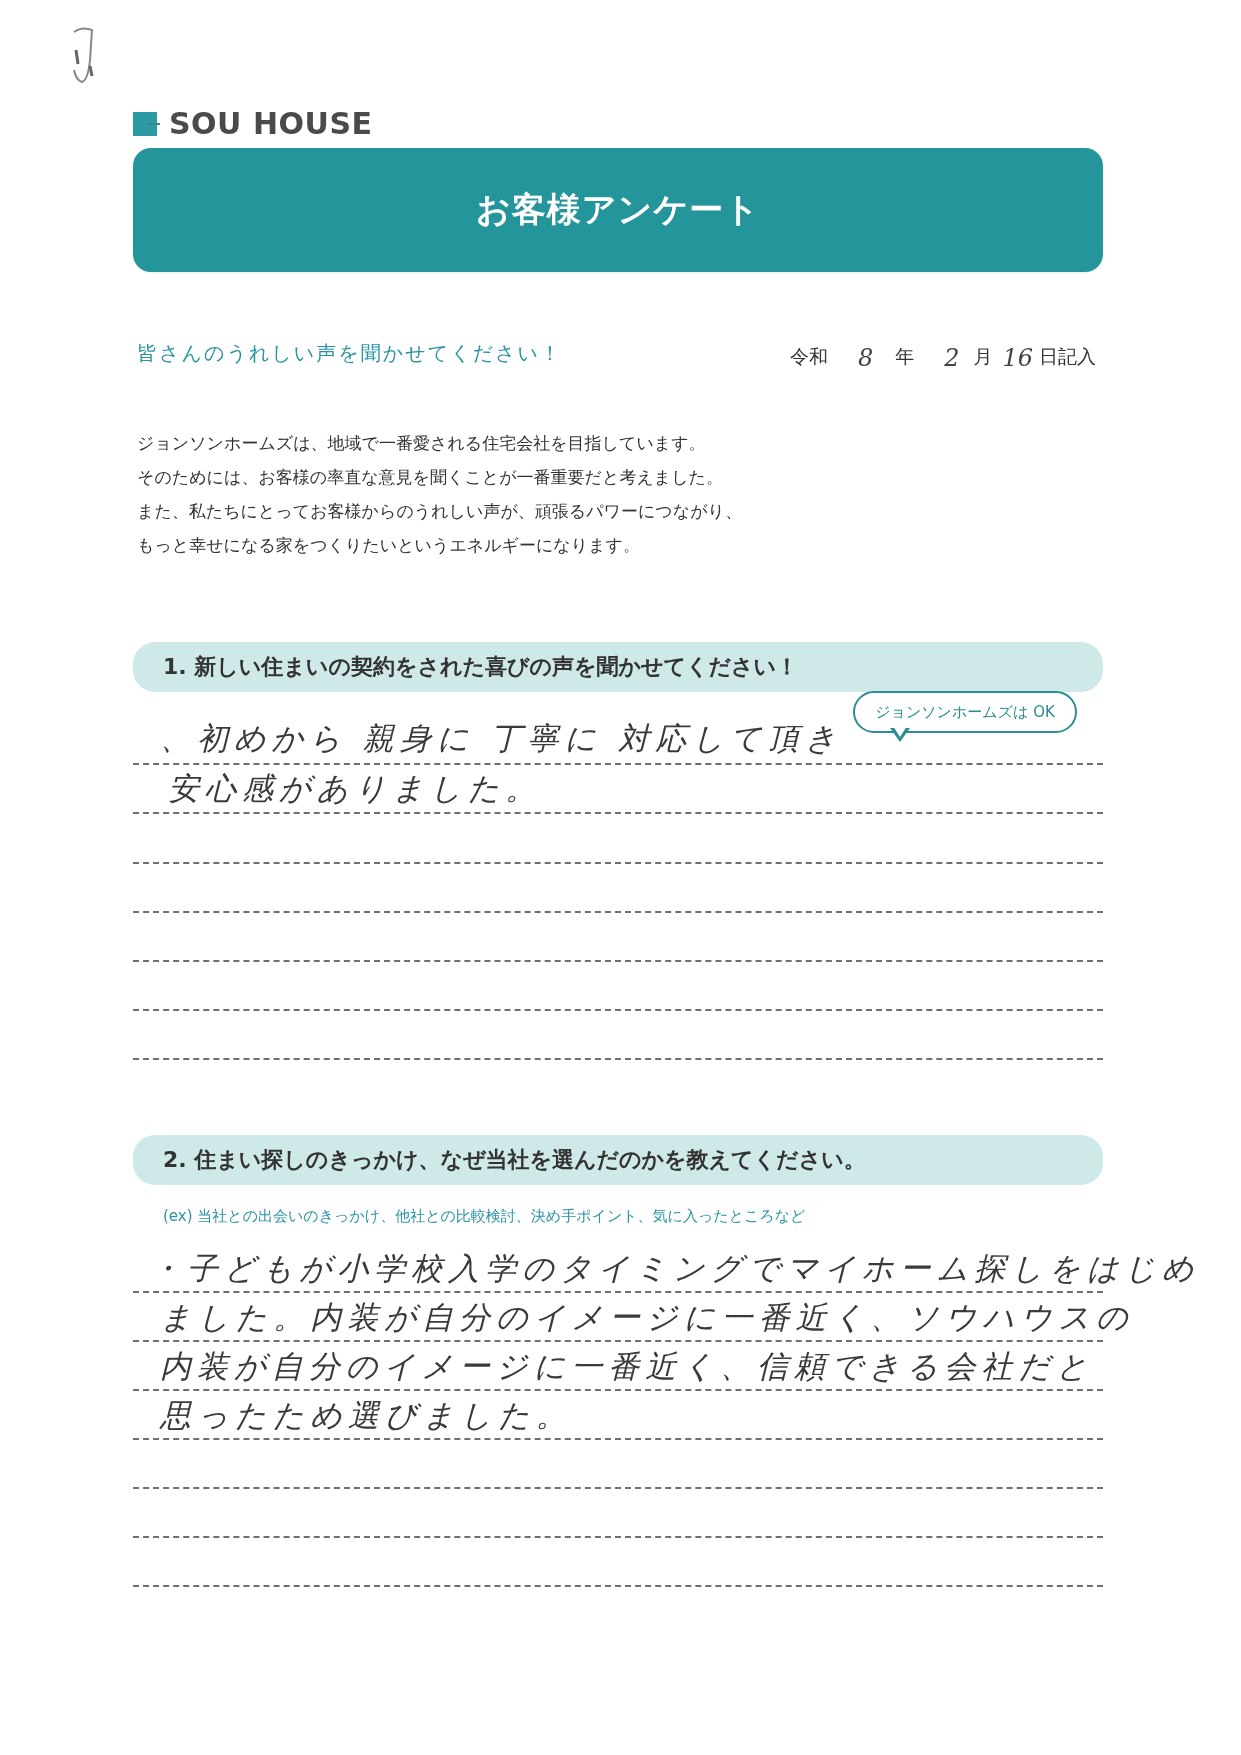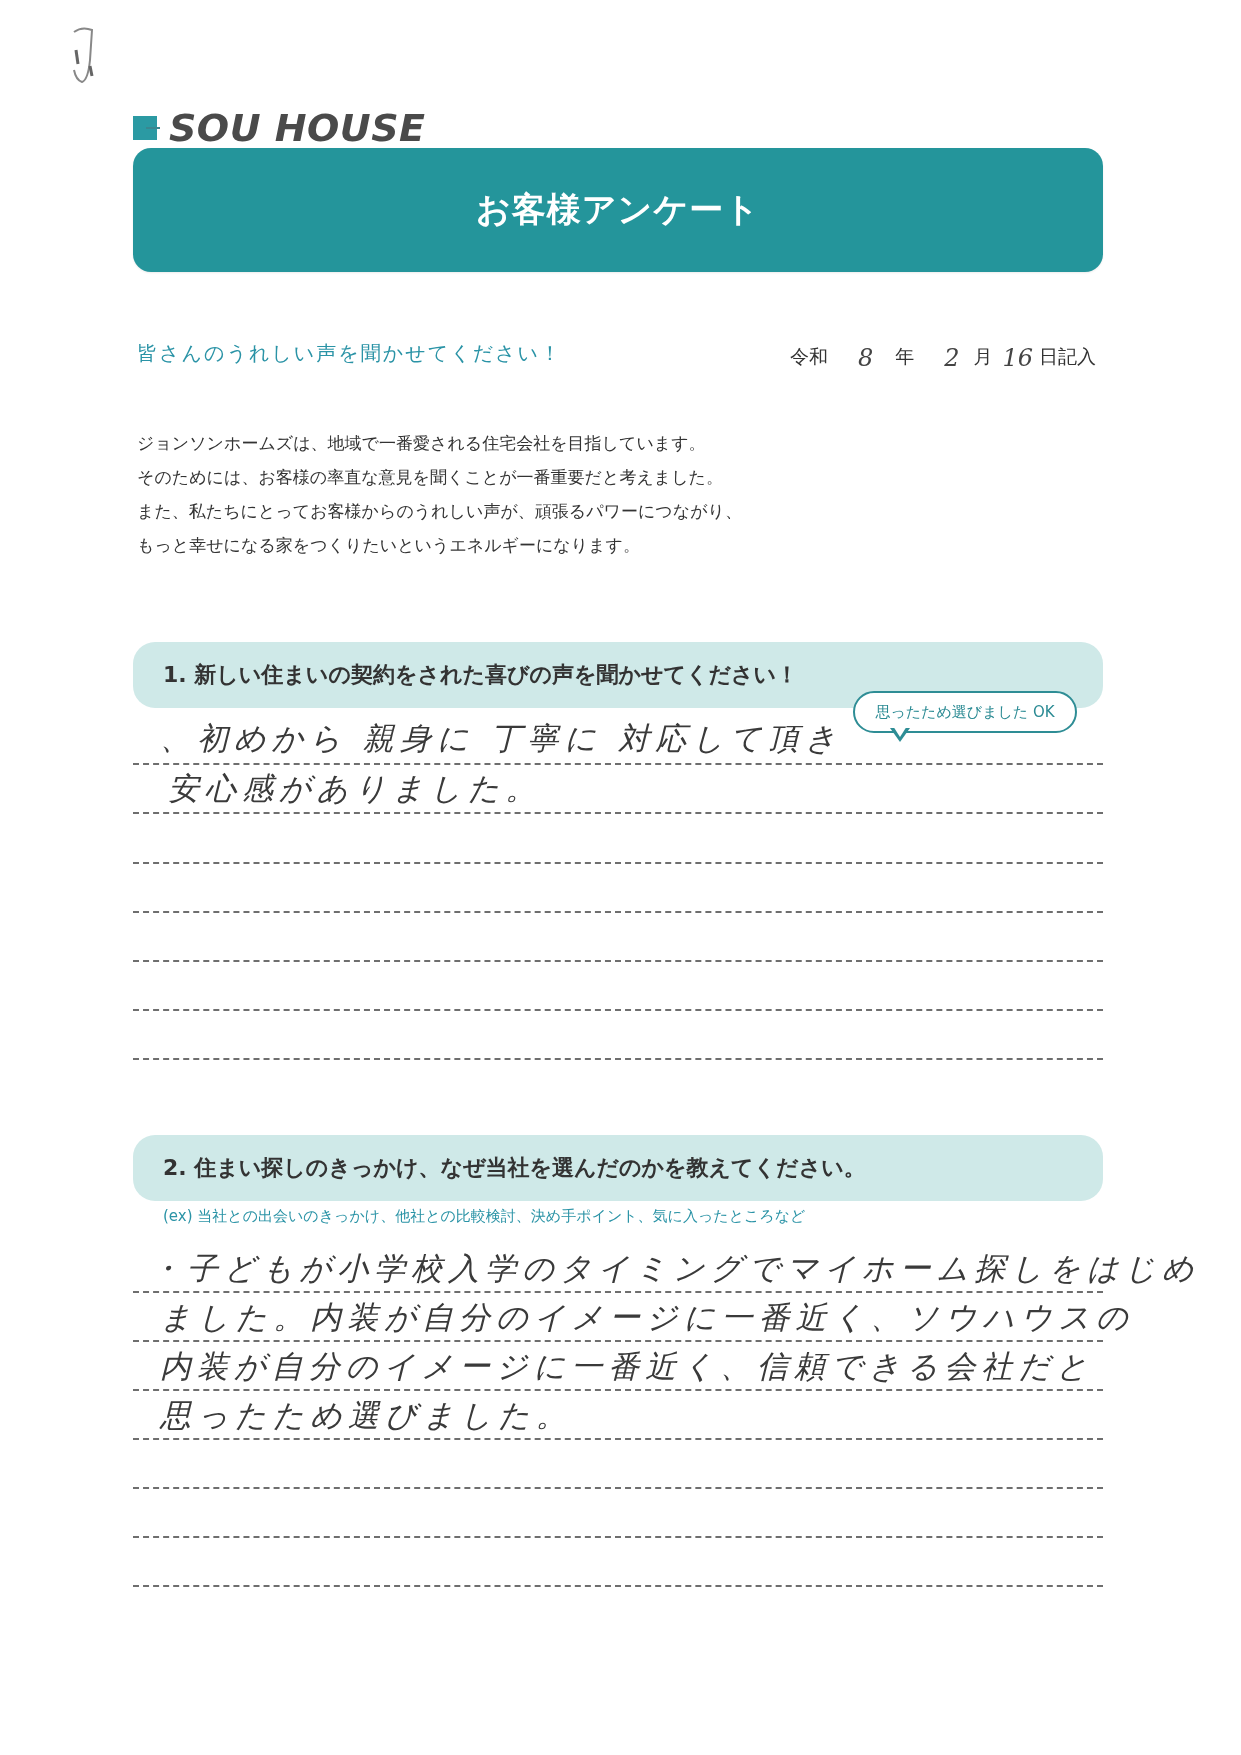--- a/index.html
+++ b/index.html
@@ -5,36 +5,36 @@
     html, body { margin: 0; padding: 0; }
     body {
       width: 1241px; height: 1755px; background: #ffffff; position: relative; overflow: hidden;
       font-family: "DejaVu Sans", "Liberation Sans", sans-serif; color: #333;
     }
     .abs { position: absolute; }
     .staple { left: 66px; top: 20px; width: 36px; height: 70px; }
     .brand { left: 133px; top: 106px; display: flex; align-items: center; gap: 6px; }
     .brand-sq { width: 24px; height: 24px; background: #2b9aa3; position: relative; }
     .brand-sq::after { content: ""; position: absolute; left: 13px; top: 11px; width: 14px; height: 2px; background: #3a8790; }
-    .brand-name { font-family: "DejaVu Sans", sans-serif; font-weight: bold; font-size: 38px; color: #4a4a4a; letter-spacing: 0.5px; margin-left: 6px; font-style: italic; }
+    .brand-name { font-family: "DejaVu Sans", sans-serif; font-weight: bold; font-size: 30px; color: #4a4a4a; letter-spacing: 0.5px; margin-left: 6px; }
     .banner {
       left: 133px; top: 148px; width: 970px; height: 124px; background: #24959b; border-radius: 18px;
       display: flex; align-items: center; justify-content: center; box-shadow: 0 1px 2px rgba(0,0,0,0.08);
     }
     .banner-title { color: #fff; font-size: 34px; font-weight: bold; letter-spacing: 1px; }
     .lead { left: 137px; top: 340px; font-size: 20px; color: #2a93a6; letter-spacing: 2px; }
     .date { left: 790px; top: 344px; font-size: 19px; color: #333; display: flex; align-items: flex-start; }
     .date .hw { font-family: "DejaVu Serif", serif; font-style: italic; font-size: 24px; color: #444; margin: 0 12px; }
     .date .hw.y { margin: 0 22px 0 30px; }
     .date .hw.m { margin: 0 14px 0 30px; }
     .date .hw.d { margin: 0 6px 0 10px; }
     .intro { left: 137px; top: 426px; font-size: 17px; line-height: 34px; color: #333; }
     .intro div { white-space: nowrap; }
     .qbar {
-      left: 133px; width: 970px; height: 66px; background: #cfe9e8; border-radius: 22px;
+      left: 133px; width: 970px; height: 50px; background: #cfe9e8; border-radius: 22px;
       display: flex; align-items: center;
     }
     .qtitle { margin-left: 30px; font-size: 22px; font-weight: bold; color: #333; }
     .q1 { top: 642px; }
     .q2 { top: 1135px; }
     .bubble {
       left: 853px; top: 691px; width: 220px; height: 38px; border: 2px solid #2e8d95; border-radius: 22px;
       background: #fff; display: flex; align-items: center; justify-content: center; font-size: 15px; color: #2a8a93;
     }
     .bubble-tail { left: 890px; top: 728px; width: 0; height: 0; border-left: 10px solid transparent; border-right: 10px solid transparent; border-top: 14px solid #2e8d95; }
@@ -79,21 +79,21 @@
 <div class="abs intro">
   <div>ジョンソンホームズは、地域で一番愛される住宅会社を目指しています。</div>
   <div>そのためには、お客様の率直な意見を聞くことが一番重要だと考えました。</div>
   <div>また、私たちにとってお客様からのうれしい声が、頑張るパワーにつながり、</div>
   <div>もっと幸せになる家をつくりたいというエネルギーになります。</div>
 </div>
 
 <div class="abs qbar q1">
   <span class="qtitle">1. 新しい住まいの契約をされた喜びの声を聞かせてください！</span>
 </div>
-<div class="abs bubble">思ったため選びました OK</div>
+<div class="abs bubble">ジョンソンホームズは OK</div>
 <div class="abs bubble-tail"></div>
 <div class="abs bubble-tail-in"></div>
 
 <div class="abs hand" style="left:160px; top:718px;">、初めから 親身に 丁寧に 対応して頂き</div>
 <div class="abs hand" style="left:168px; top:768px;">安心感がありました。</div>
 
 <div class="abs line" style="top:763px;"></div>
 <div class="abs line" style="top:812px;"></div>
 <div class="abs line" style="top:862px;"></div>
 <div class="abs line" style="top:911px;"></div>

